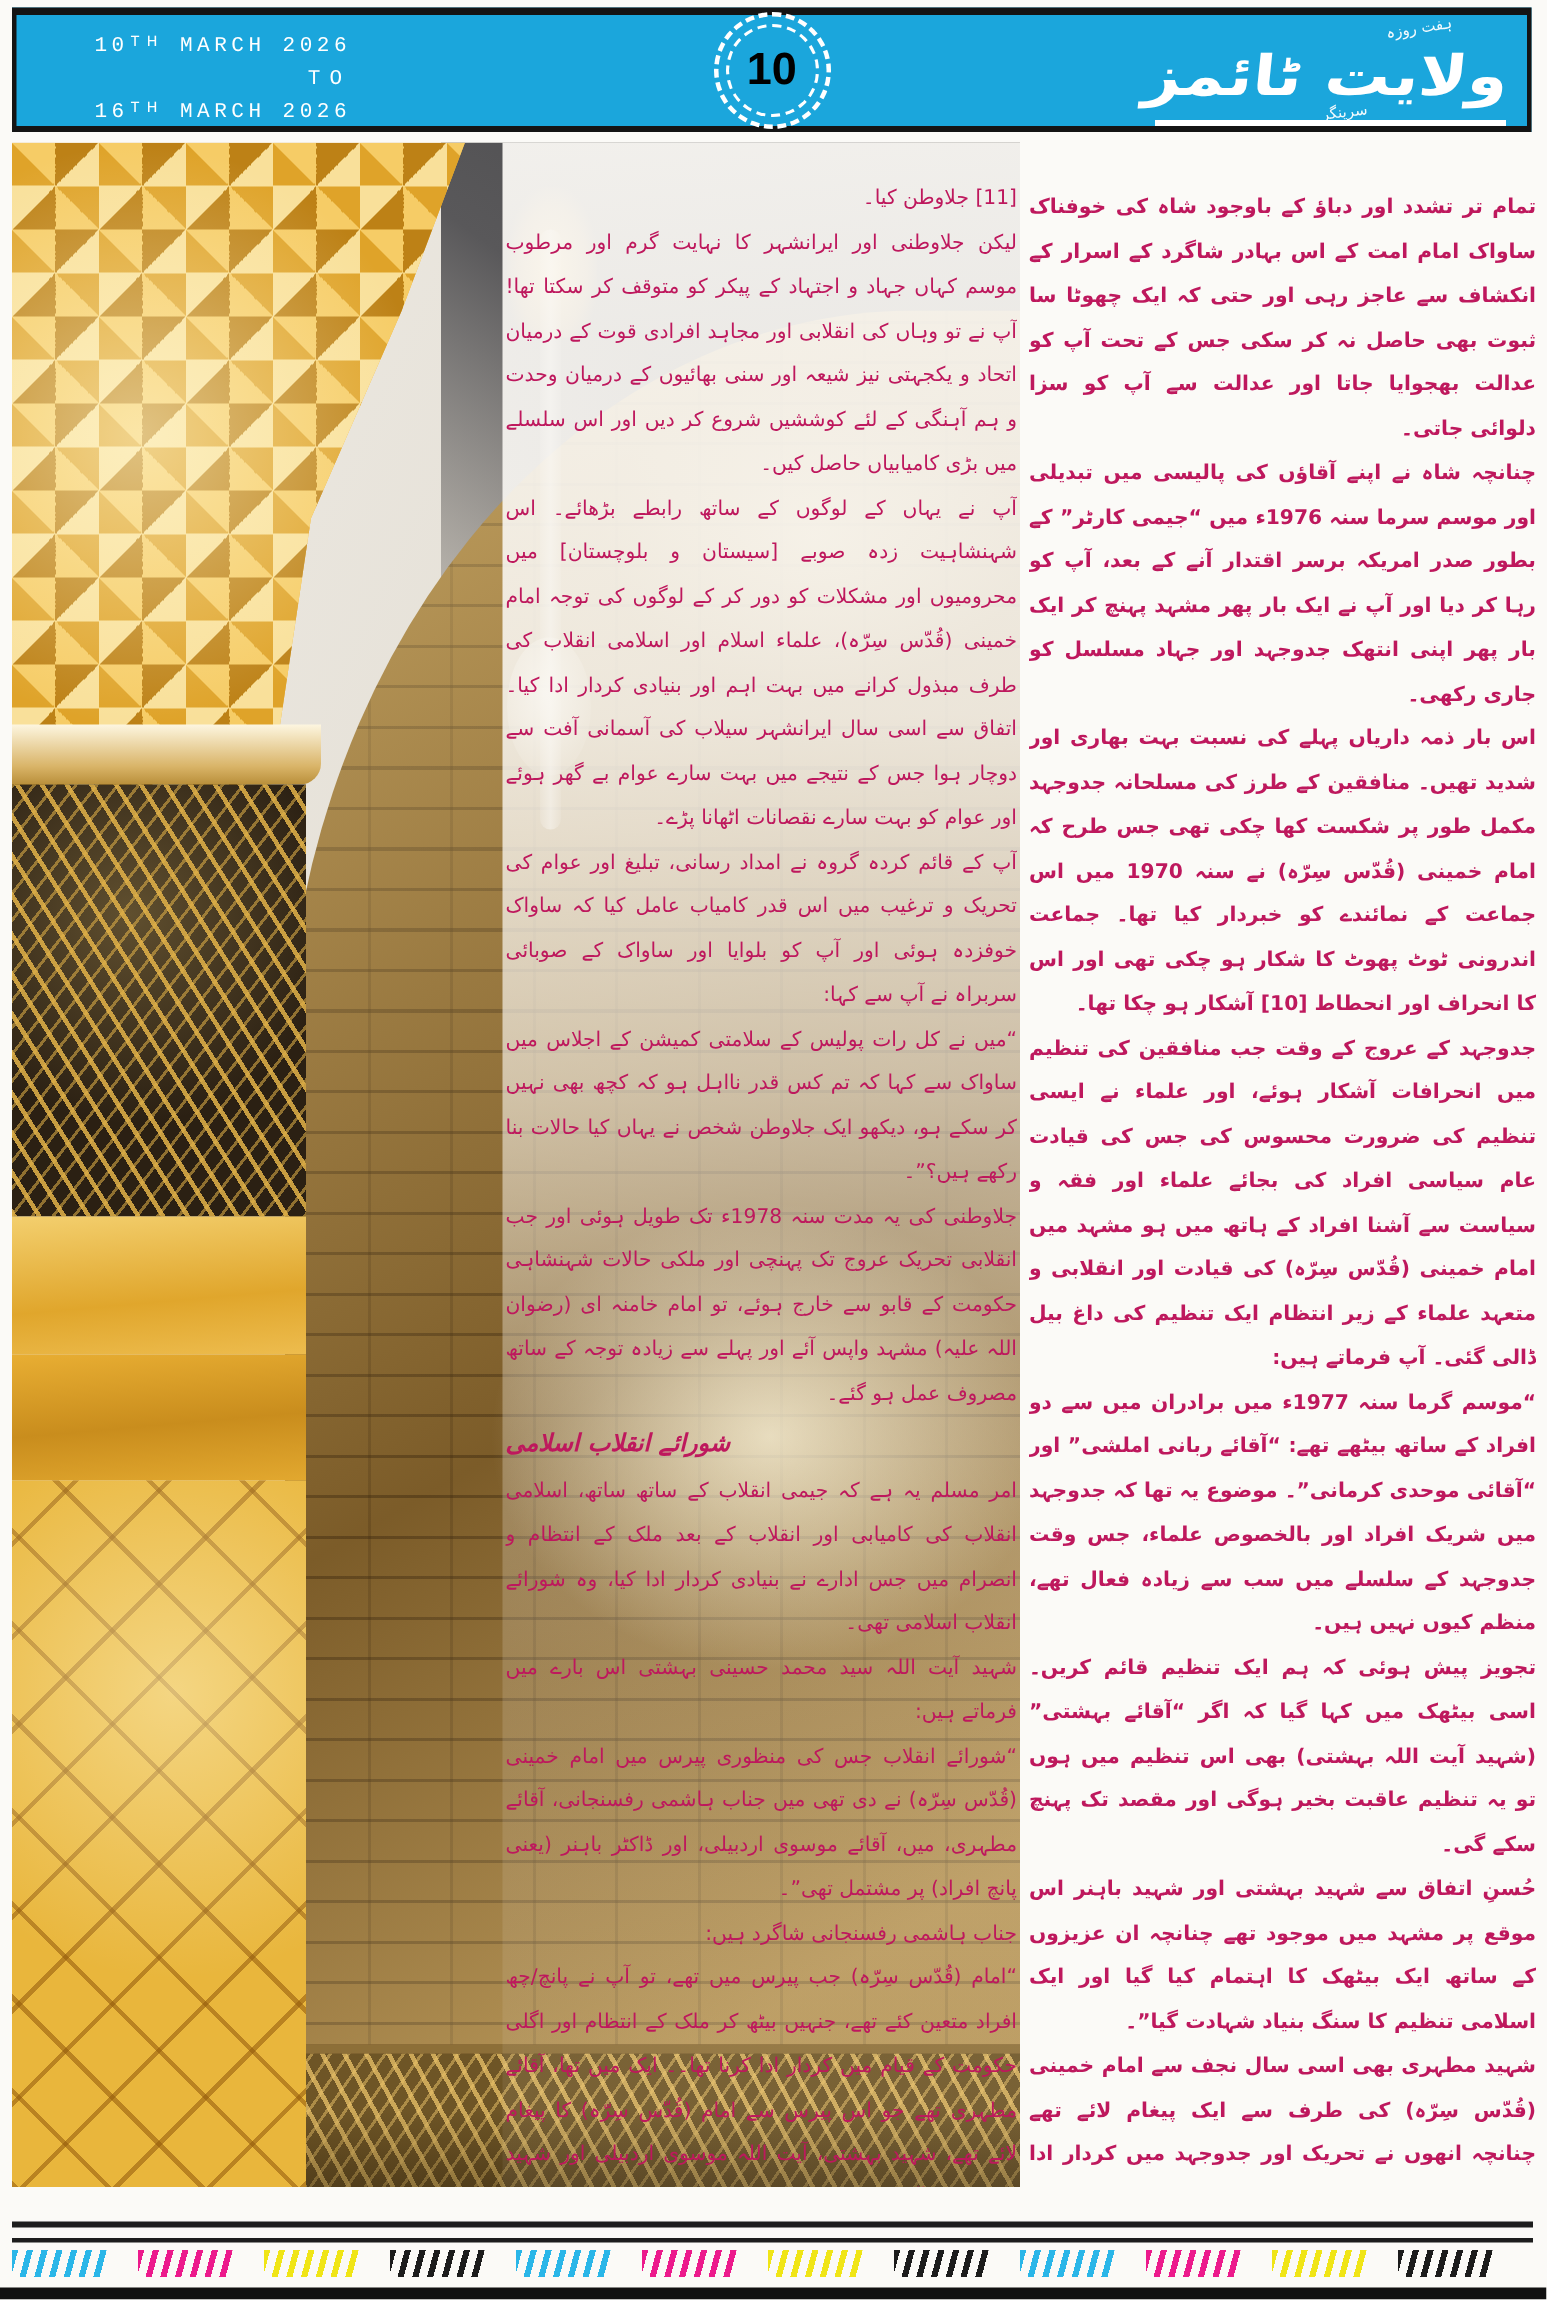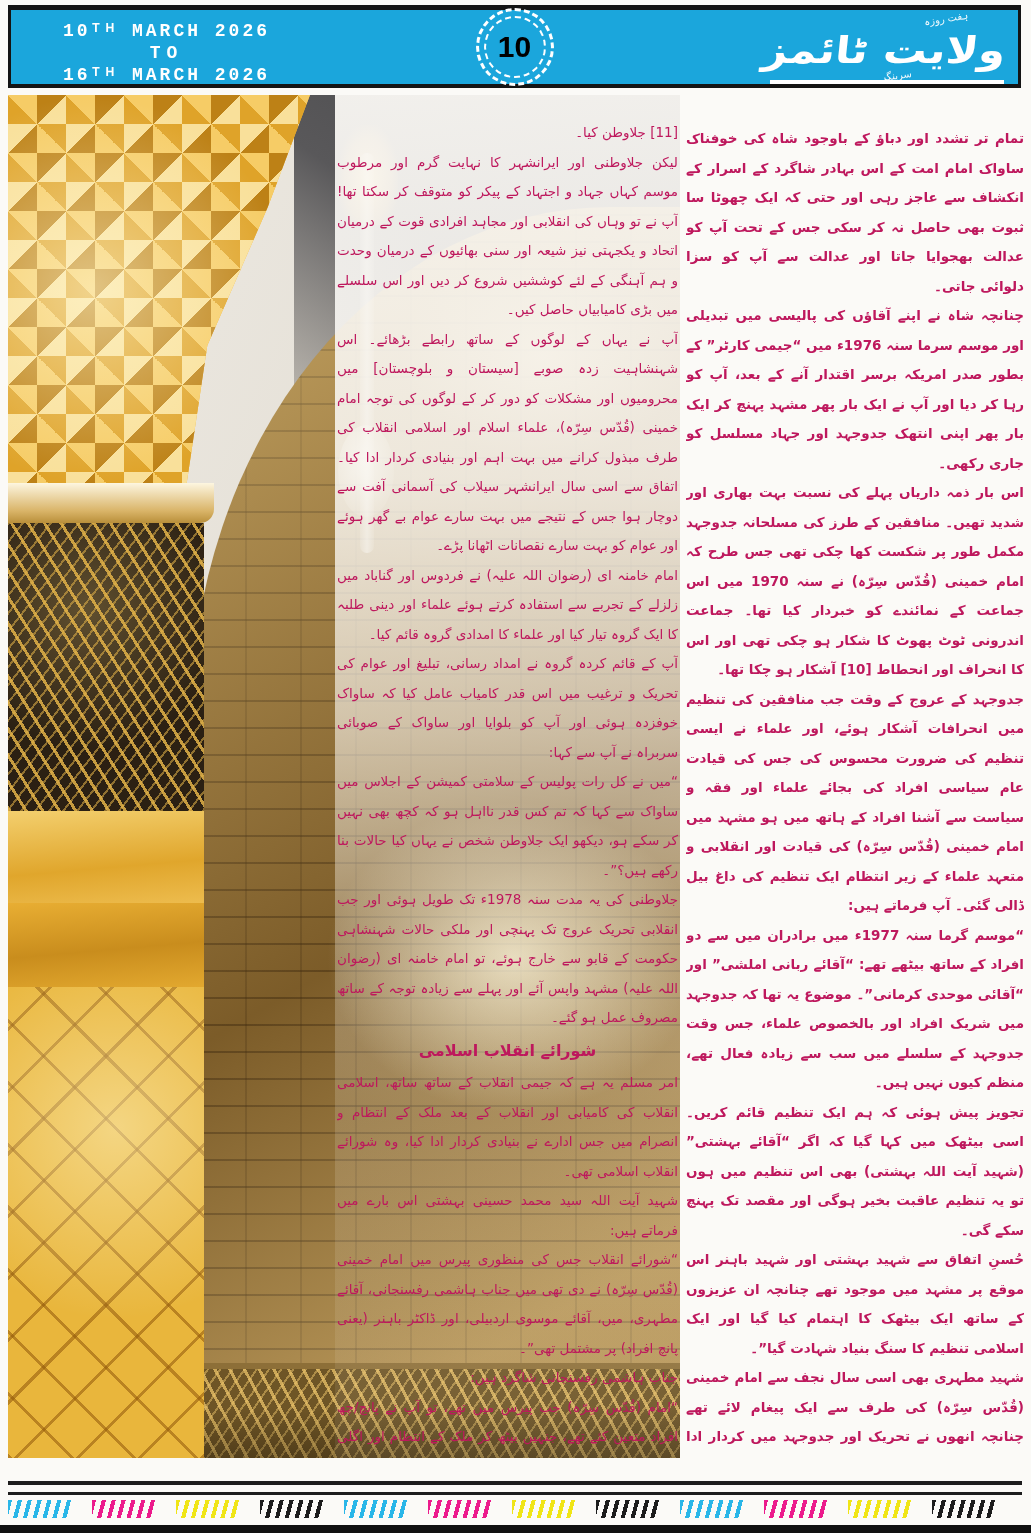--- a/index.html
+++ b/index.html
@@ -14,24 +14,24 @@
   
   .masthead-bar{
     position:absolute;left:8px;top:5px;width:1013px;height:83px;
     background:var(--cyan,#1ba6dc);
     border:3px solid #141414;border-top-width:5px;border-bottom-width:4px;
     box-sizing:border-box;
   }
   .issue-dates{
     position:absolute;left:52px;top:10px;color:#fff;
     font-family:"Liberation Mono","DejaVu Sans Mono",monospace;
-    font-weight:bold;font-size:18px;letter-spacing:3px;line-height:22px;
+    font-weight:normal;font-size:14px;letter-spacing:3px;line-height:22px;
     white-space:nowrap;
   }
-  .issue-dates .date-to{text-align:center;letter-spacing:6px;}
+  .issue-dates .date-to{text-align:right;letter-spacing:6px;}
   .page-number-badge{
     position:absolute;left:50%;top:50%;transform:translate(-50%,-50%);
     width:58px;height:58px;border:2px dashed #fff;border-radius:50%;
     display:flex;align-items:center;justify-content:center;
   }
   .page-number-badge::before{
     content:"";position:absolute;inset:-10px;border:3px dashed #fff;border-radius:50%;
   }
   .page-number-badge span{
     color:#000000;font-family:"Liberation Sans",sans-serif;font-weight:bold;font-size:30px;
@@ -144,21 +144,21 @@
   
   .article-col{
     position:absolute;direction:rtl;color:#be185d;
     text-align:justify;overflow:hidden;z-index:10;
     font-size:13.5px;line-height:29.5px;
   }
   .col-second{left:337px;top:118px;width:341px;height:1340px;}
   .col-first{left:686px;top:124px;width:338px;height:1332px;font-weight:bold;}
   .para{margin:0;}
   .para.heading{
-    text-align:center;font-weight:bold;font-size:16px;letter-spacing:1px;padding:3px 0;
+    text-align:left;font-weight:bold;font-size:16px;letter-spacing:1px;padding:3px 0;font-style:italic;
   }
 
   
   .foot-rule-1{position:absolute;left:8px;top:1481px;width:1014px;height:4px;background:#1d1d1d;}
   .foot-rule-2{position:absolute;left:8px;top:1492px;width:1014px;height:3px;background:#1d1d1d;}
   .stripes-row{
     position:absolute;left:8px;top:1500px;width:1016px;height:18px;
     display:flex;gap:21px;
   }
   .stripe{width:63px;height:100%;}
@@ -214,21 +214,20 @@
       <p class="para">جدوجہد کے عروج کے وقت جب منافقین کی تنظیم میں انحرافات آشکار ہوئے، اور علماء نے ایسی تنظیم کی ضرورت محسوس کی جس کی قیادت عام سیاسی افراد کی بجائے علماء اور فقہ و سیاست سے آشنا افراد کے ہاتھ میں ہو مشہد میں امام خمینی (قُدّس سِرّہ) کی قیادت اور انقلابی و متعہد علماء کے زیر انتظام ایک تنظیم کی داغ بیل ڈالی گئی۔ آپ فرماتے ہیں:</p>
       <p class="para">“موسم گرما سنہ 1977ء میں برادران میں سے دو افراد کے ساتھ بیٹھے تھے: “آقائے ربانی املشی” اور “آقائی موحدی کرمانی”۔ موضوع یہ تھا کہ جدوجہد میں شریک افراد اور بالخصوص علماء، جس وقت جدوجہد کے سلسلے میں سب سے زیادہ فعال تھے، منظم کیوں نہیں ہیں۔</p>
       <p class="para">تجویز پیش ہوئی کہ ہم ایک تنظیم قائم کریں۔ اسی بیٹھک میں کہا گیا کہ اگر “آقائے بہشتی” (شہید آیت اللہ بہشتی) بھی اس تنظیم میں ہوں تو یہ تنظیم عاقبت بخیر ہوگی اور مقصد تک پہنچ سکے گی۔</p>
       <p class="para">حُسنِ اتفاق سے شہید بہشتی اور شہید باہنر اس موقع پر مشہد میں موجود تھے چنانچہ ان عزیزوں کے ساتھ ایک بیٹھک کا اہتمام کیا گیا اور ایک اسلامی تنظیم کا سنگ بنیاد شہادت گیا”۔</p>
       <p class="para">شہید مطہری بھی اسی سال نجف سے امام خمینی (قُدّس سِرّہ) کی طرف سے ایک پیغام لائے تھے چنانچہ انھوں نے تحریک اور جدوجہد میں کردار ادا کرنے والوں کو ایک اجتماع میں شرکت کی دعوت دی اور ان ہی رابطوں کے بموجب سنہ 1977 اور 1978ء کے عظیم مظاہروں اور ریلیوں کا انعقاد کیا گیا اور اس تنظیم کے قیام میں امام خامنہ ای (رضوان اللہ علیہ) کا کردار بہت اہم تھا؛ وہ بھی ایک ایسی تنظیم جو خدا اور جہاد و شہادت کے لئے تشکیل پائی تھی نہ کہ اقتدار پسندی اور عہدہ و منصب کے حصول کے لئے۔</p>
     </section>
   <section class="article-col col-second">
       <p class="para">[11] جلاوطن کیا۔</p>
       <p class="para">لیکن جلاوطنی اور ایرانشہر کا نہایت گرم اور مرطوب موسم کہاں جہاد و اجتہاد کے پیکر کو متوقف کر سکتا تھا! آپ نے تو وہاں کی انقلابی اور مجاہد افرادی قوت کے درمیان اتحاد و یکجہتی نیز شیعہ اور سنی بھائیوں کے درمیان وحدت و ہم آہنگی کے لئے کوششیں شروع کر دیں اور اس سلسلے میں بڑی کامیابیاں حاصل کیں۔</p>
       <p class="para">آپ نے یہاں کے لوگوں کے ساتھ رابطے بڑھائے۔ اس شہنشاہیت زدہ صوبے [سیستان و بلوچستان] میں محرومیوں اور مشکلات کو دور کر کے لوگوں کی توجہ امام خمینی (قُدّس سِرّہ)، علماء اسلام اور اسلامی انقلاب کی طرف مبذول کرانے میں بہت اہم اور بنیادی کردار ادا کیا۔ اتفاق سے اسی سال ایرانشہر سیلاب کی آسمانی آفت سے دوچار ہوا جس کے نتیجے میں بہت سارے عوام بے گھر ہوئے اور عوام کو بہت سارے نقصانات اٹھانا پڑے۔</p>
-      <p class="para">امام خامنہ ای (رضوان اللہ علیہ) نے فردوس اور گناباد میں زلزلے کے تجربے سے استفادہ کرتے ہوئے علماء اور دینی طلبہ کا ایک گروہ تیار کیا اور علماء کا امدادی گروہ قائم کیا۔</p>
       <p class="para">آپ کے قائم کردہ گروہ نے امداد رسانی، تبلیغ اور عوام کی تحریک و ترغیب میں اس قدر کامیاب عامل کیا کہ ساواک خوفزدہ ہوئی اور آپ کو بلوایا اور ساواک کے صوبائی سربراہ نے آپ سے کہا:</p>
       <p class="para">“میں نے کل رات پولیس کے سلامتی کمیشن کے اجلاس میں ساواک سے کہا کہ تم کس قدر نااہل ہو کہ کچھ بھی نہیں کر سکے ہو، دیکھو ایک جلاوطن شخص نے یہاں کیا حالات بنا رکھے ہیں؟”۔</p>
       <p class="para">جلاوطنی کی یہ مدت سنہ 1978ء تک طویل ہوئی اور جب انقلابی تحریک عروج تک پہنچی اور ملکی حالات شہنشاہی حکومت کے قابو سے خارج ہوئے، تو امام خامنہ ای (رضوان اللہ علیہ) مشہد واپس آئے اور پہلے سے زیادہ توجہ کے ساتھ مصروف عمل ہو گئے۔</p>
       <p class="para heading">شورائے انقلاب اسلامی</p>
       <p class="para">امر مسلم یہ ہے کہ جیمی انقلاب کے ساتھ ساتھ، اسلامی انقلاب کی کامیابی اور انقلاب کے بعد ملک کے انتظام و انصرام میں جس ادارے نے بنیادی کردار ادا کیا، وہ شورائے انقلاب اسلامی تھی۔</p>
       <p class="para">شہید آیت اللہ سید محمد حسینی بہشتی اس بارے میں فرماتے ہیں:</p>
       <p class="para">“شورائے انقلاب جس کی منظوری پیرس میں امام خمینی (قُدّس سِرّہ) نے دی تھی میں جناب ہاشمی رفسنجانی، آقائے مطہری، میں، آقائے موسوی اردبیلی، اور ڈاکٹر باہنر (یعنی پانچ افراد) پر مشتمل تھی”۔</p>
       <p class="para">جناب ہاشمی رفسنجانی شاگرد ہیں:</p>
       <p class="para">“امام (قُدّس سِرّہ) جب پیرس میں تھے، تو آپ نے پانچ/چھ افراد متعین کئے تھے، جنہیں بیٹھ کر ملک کے انتظام اور اگلی حکومت کے قیام میں کردار ادا کرنا تھا۔۔ ایک میں تھا، آقائے مطہری تھے جو اس پیرس سے امام (قُدّس سِرّہ) کا پیغام لائے تھے، شہید بہشتی، آیت اللہ موسوی اردبیلی اور شہید باہنر، اور آیت اللہ خامنہ ای (رضوان اللہ علیہ)، جو اس وقت مشہد میں تھے، اور ہم سے آ ملے”۔</p>
     </section>

